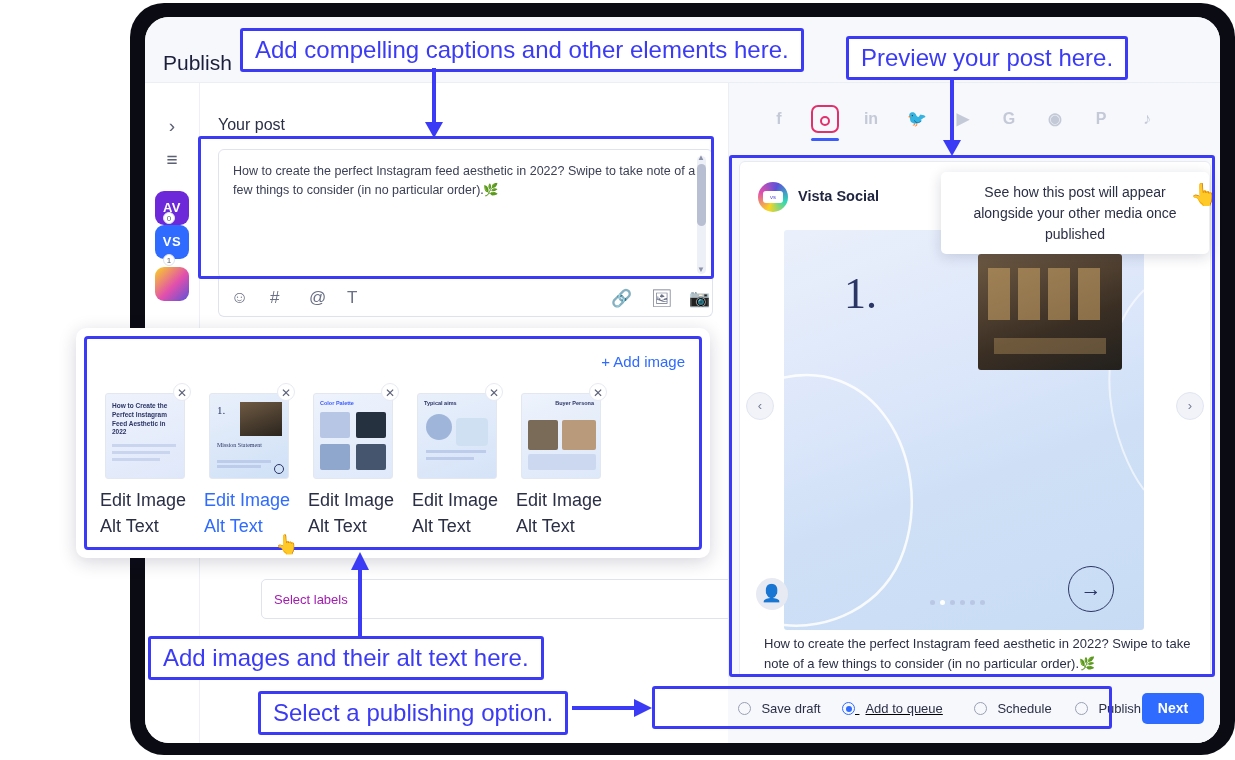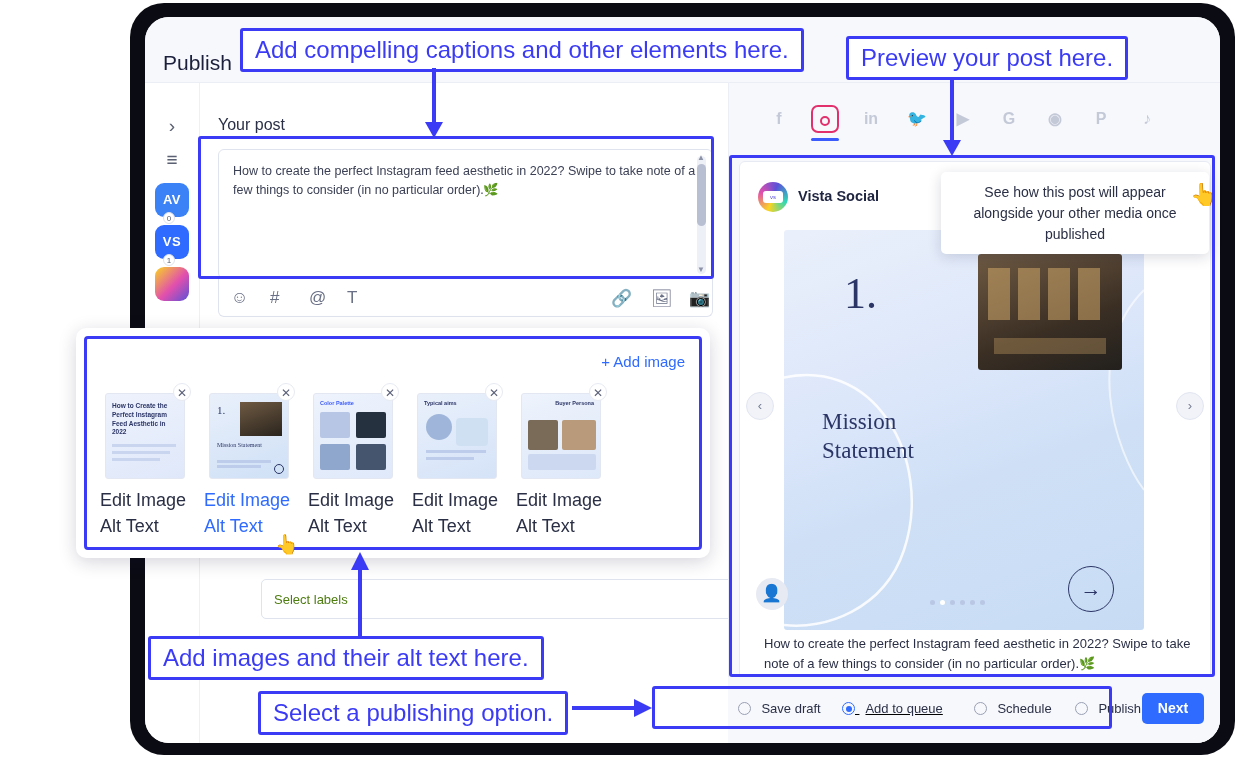--- a/index.html
+++ b/index.html
@@ -79,21 +79,21 @@
   }
   #ig-count-badge:after{
     content:""; position:absolute; left:3.5px; top:3.5px; width:6px; height:6px;
     border:1.4px solid #e1306c; border-radius:50%;
   }
   #char-count-text{ font-size:11.5px; color:#5d6379; margin-left:6px; vertical-align:middle;}
   #select-labels{
     position:absolute; left:60px; top:496px; width:518px; height:40px;
     border:1px solid #dfe3ee; border-radius:5px; background:#fff;
   }
-  #select-labels-text{ position:absolute; left:12px; top:12px; font-size:13px; color:#4d7c0f;}
+  #select-labels-text{ position:absolute; left:12px; top:12px; font-size:13px; color:#a21caf;}
   #select-labels-caret{ position:absolute; right:12px; top:13px; font-size:11px; color:#8a90a5;}
 
   
   #preview-col{
     position:absolute; left:583px; top:66px; width:492px; height:660px;
     background:#f7f8fc; border-left:1px solid #eceef5;
   }
   #network-tabs{ position:absolute; left:18px; top:22px; width:456px; height:46px;}
   .net-ico{
     position:absolute; top:0; width:28px; height:28px; border-radius:6px;
@@ -234,21 +234,21 @@
 <div id="app-window">
 
   <div id="topbar">
     <div id="publish-title">Publish</div>
   </div>
 
   <div id="left-rail">
     <div class="rail-ico" style="top:30px;">›</div>
     <div class="rail-ico" style="top:64px;">≡</div>
 
-    <div class="rail-badge" style="top:100px;background:#3b82f6;">
+    <div class="rail-badge" style="top:108px;background:#6d28d9;">
       <span>AV</span>
     </div>
     <div class="rail-count" style="left:18px; top:129px;">0</div>
 
     <div class="rail-badge" style="top:142px;background:#2f6bff;">
       <span>VS</span>
     </div>
     <div class="rail-count" style="left:18px; top:171px;">1</div>
 
     <div class="rail-badge" style="top:184px;background:linear-gradient(135deg,#f9d423,#e14fad 55%,#5b51d8);"></div>
@@ -328,24 +328,20 @@
           <path d="M -10 150 C 90 120, 150 230, 120 320 C 100 380, 40 400, 0 395" fill="none" stroke="#ffffff" stroke-width="2.5" opacity="0.85"></path>
           <path d="M 360 60 C 300 120, 330 220, 360 260" fill="none" stroke="#ffffff" stroke-width="2" opacity="0.6"></path>
         </svg>
         <div id="pv-num">1.</div>
         <div id="pv-photo">
           <span class="pv-photo-win" style="left:10px;top:14px;width:22px;height:52px;"></span>
           <span class="pv-photo-win" style="left:40px;top:14px;width:22px;height:52px;"></span>
           <span class="pv-photo-win" style="left:70px;top:14px;width:22px;height:52px;"></span>
           <span class="pv-photo-win" style="left:100px;top:14px;width:22px;height:52px;"></span>
           <span class="pv-photo-win" style="left:16px;top:84px;width:112px;height:16px;opacity:.35;"></span>
-        </div>
-        <div id="pv-h1">
-          <span>Mission</span><br>
-          <span>Statement</span>
         </div>
         <div id="pv-dots">
           <span class="pv-dot" style="left:0;"></span>
           <span class="pv-dot on" style="left:10px;"></span>
           <span class="pv-dot" style="left:20px;"></span>
           <span class="pv-dot" style="left:30px;"></span>
           <span class="pv-dot" style="left:40px;"></span>
           <span class="pv-dot" style="left:50px;"></span>
         </div>
         <div id="pv-arrow-circle">→</div>

